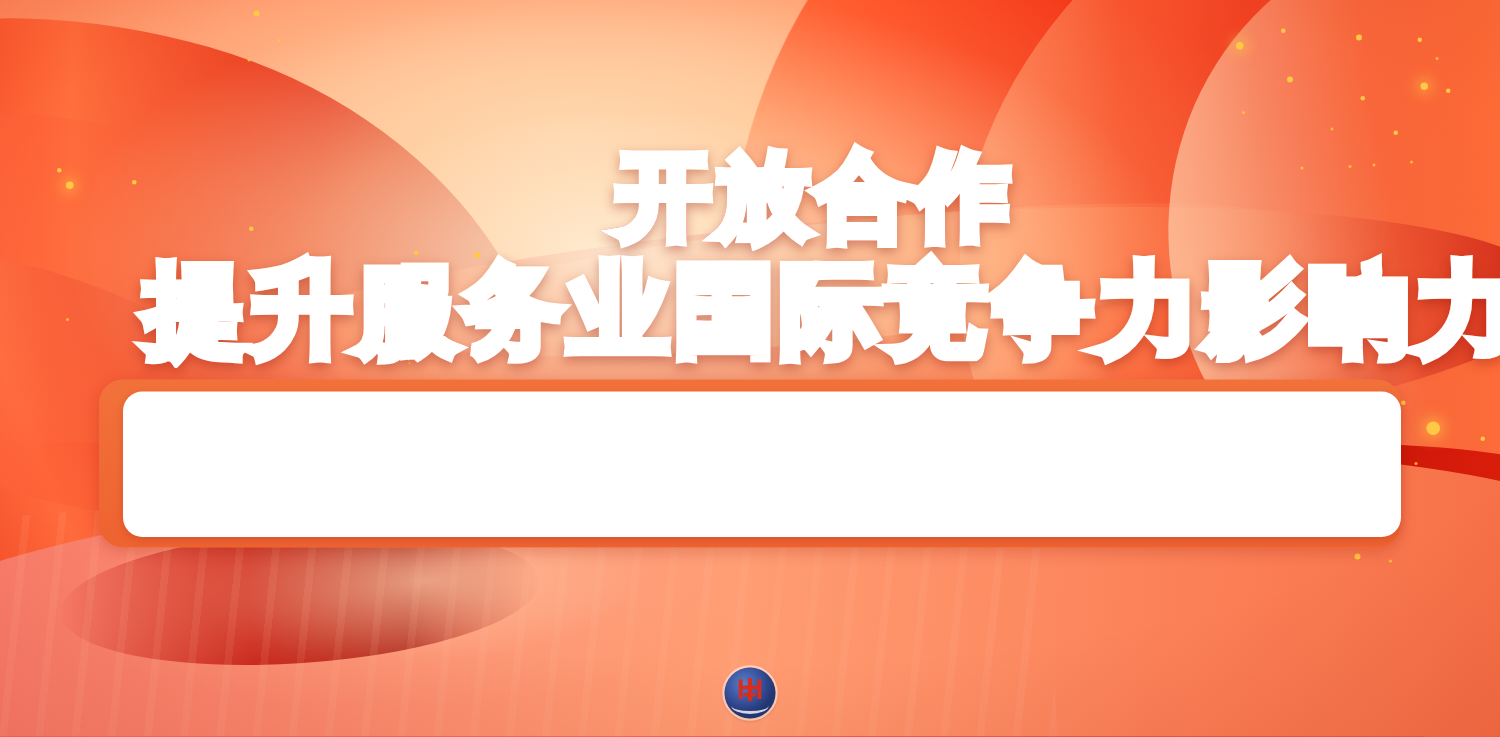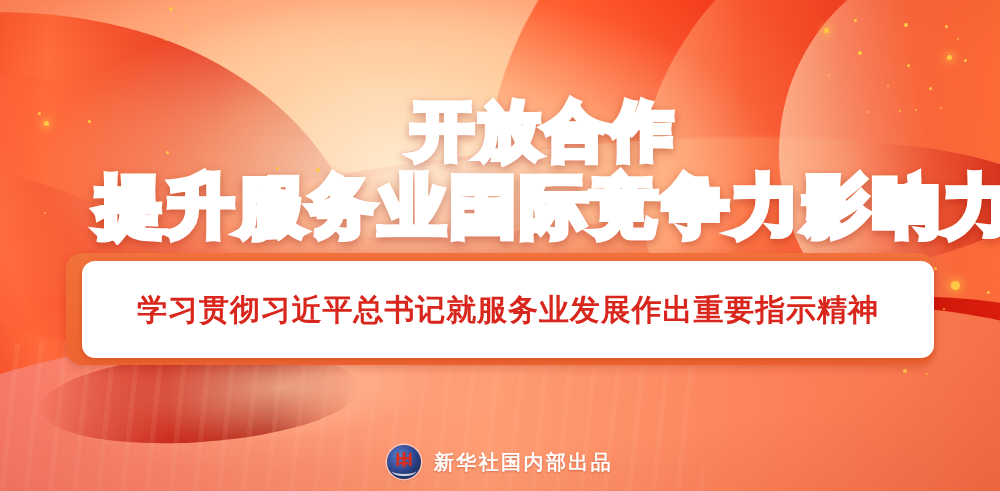--- a/index.html
+++ b/index.html
@@ -238,30 +238,28 @@
       <div class="spark" style="left: 699px; top: 226px; width: 2px; height: 2px; background: rgb(255, 200, 69); opacity: 0.8;"></div>
     </div>
 
   <div class="titles">
     <div class="t-line" id="title1">开放合作</div>
     <div class="t-line" id="title2">提升服务业国际竞争力影响力</div>
   </div>
 
   <div class="plate-back"></div>
   <div class="plate">
-    <div class="sub-line">学习贯彻习近平总书记就服务业发展作出重要指示精神</div>
   </div>
 
   <div class="footer">
     <div class="logo">
       <svg class="mark" viewBox="0 0 19 17">
         <rect x="2" y="1.5" width="2.6" height="13" fill="#D92C1C"></rect>
         <rect x="14.4" y="1.5" width="2.6" height="13" fill="#D92C1C"></rect>
         <rect x="2" y="5.6" width="15" height="2.4" fill="#D92C1C"></rect>
         <rect x="8.1" y="0.6" width="2.8" height="15.2" fill="#D92C1C"></rect>
         <rect x="5.4" y="10.6" width="8.2" height="2.2" fill="#D92C1C"></rect>
       </svg>
       <div class="arc"></div>
     </div>
-    <div class="footer-text">新华社国内部出品</div>
   </div>
 
 </div>
 
 </body></html>

